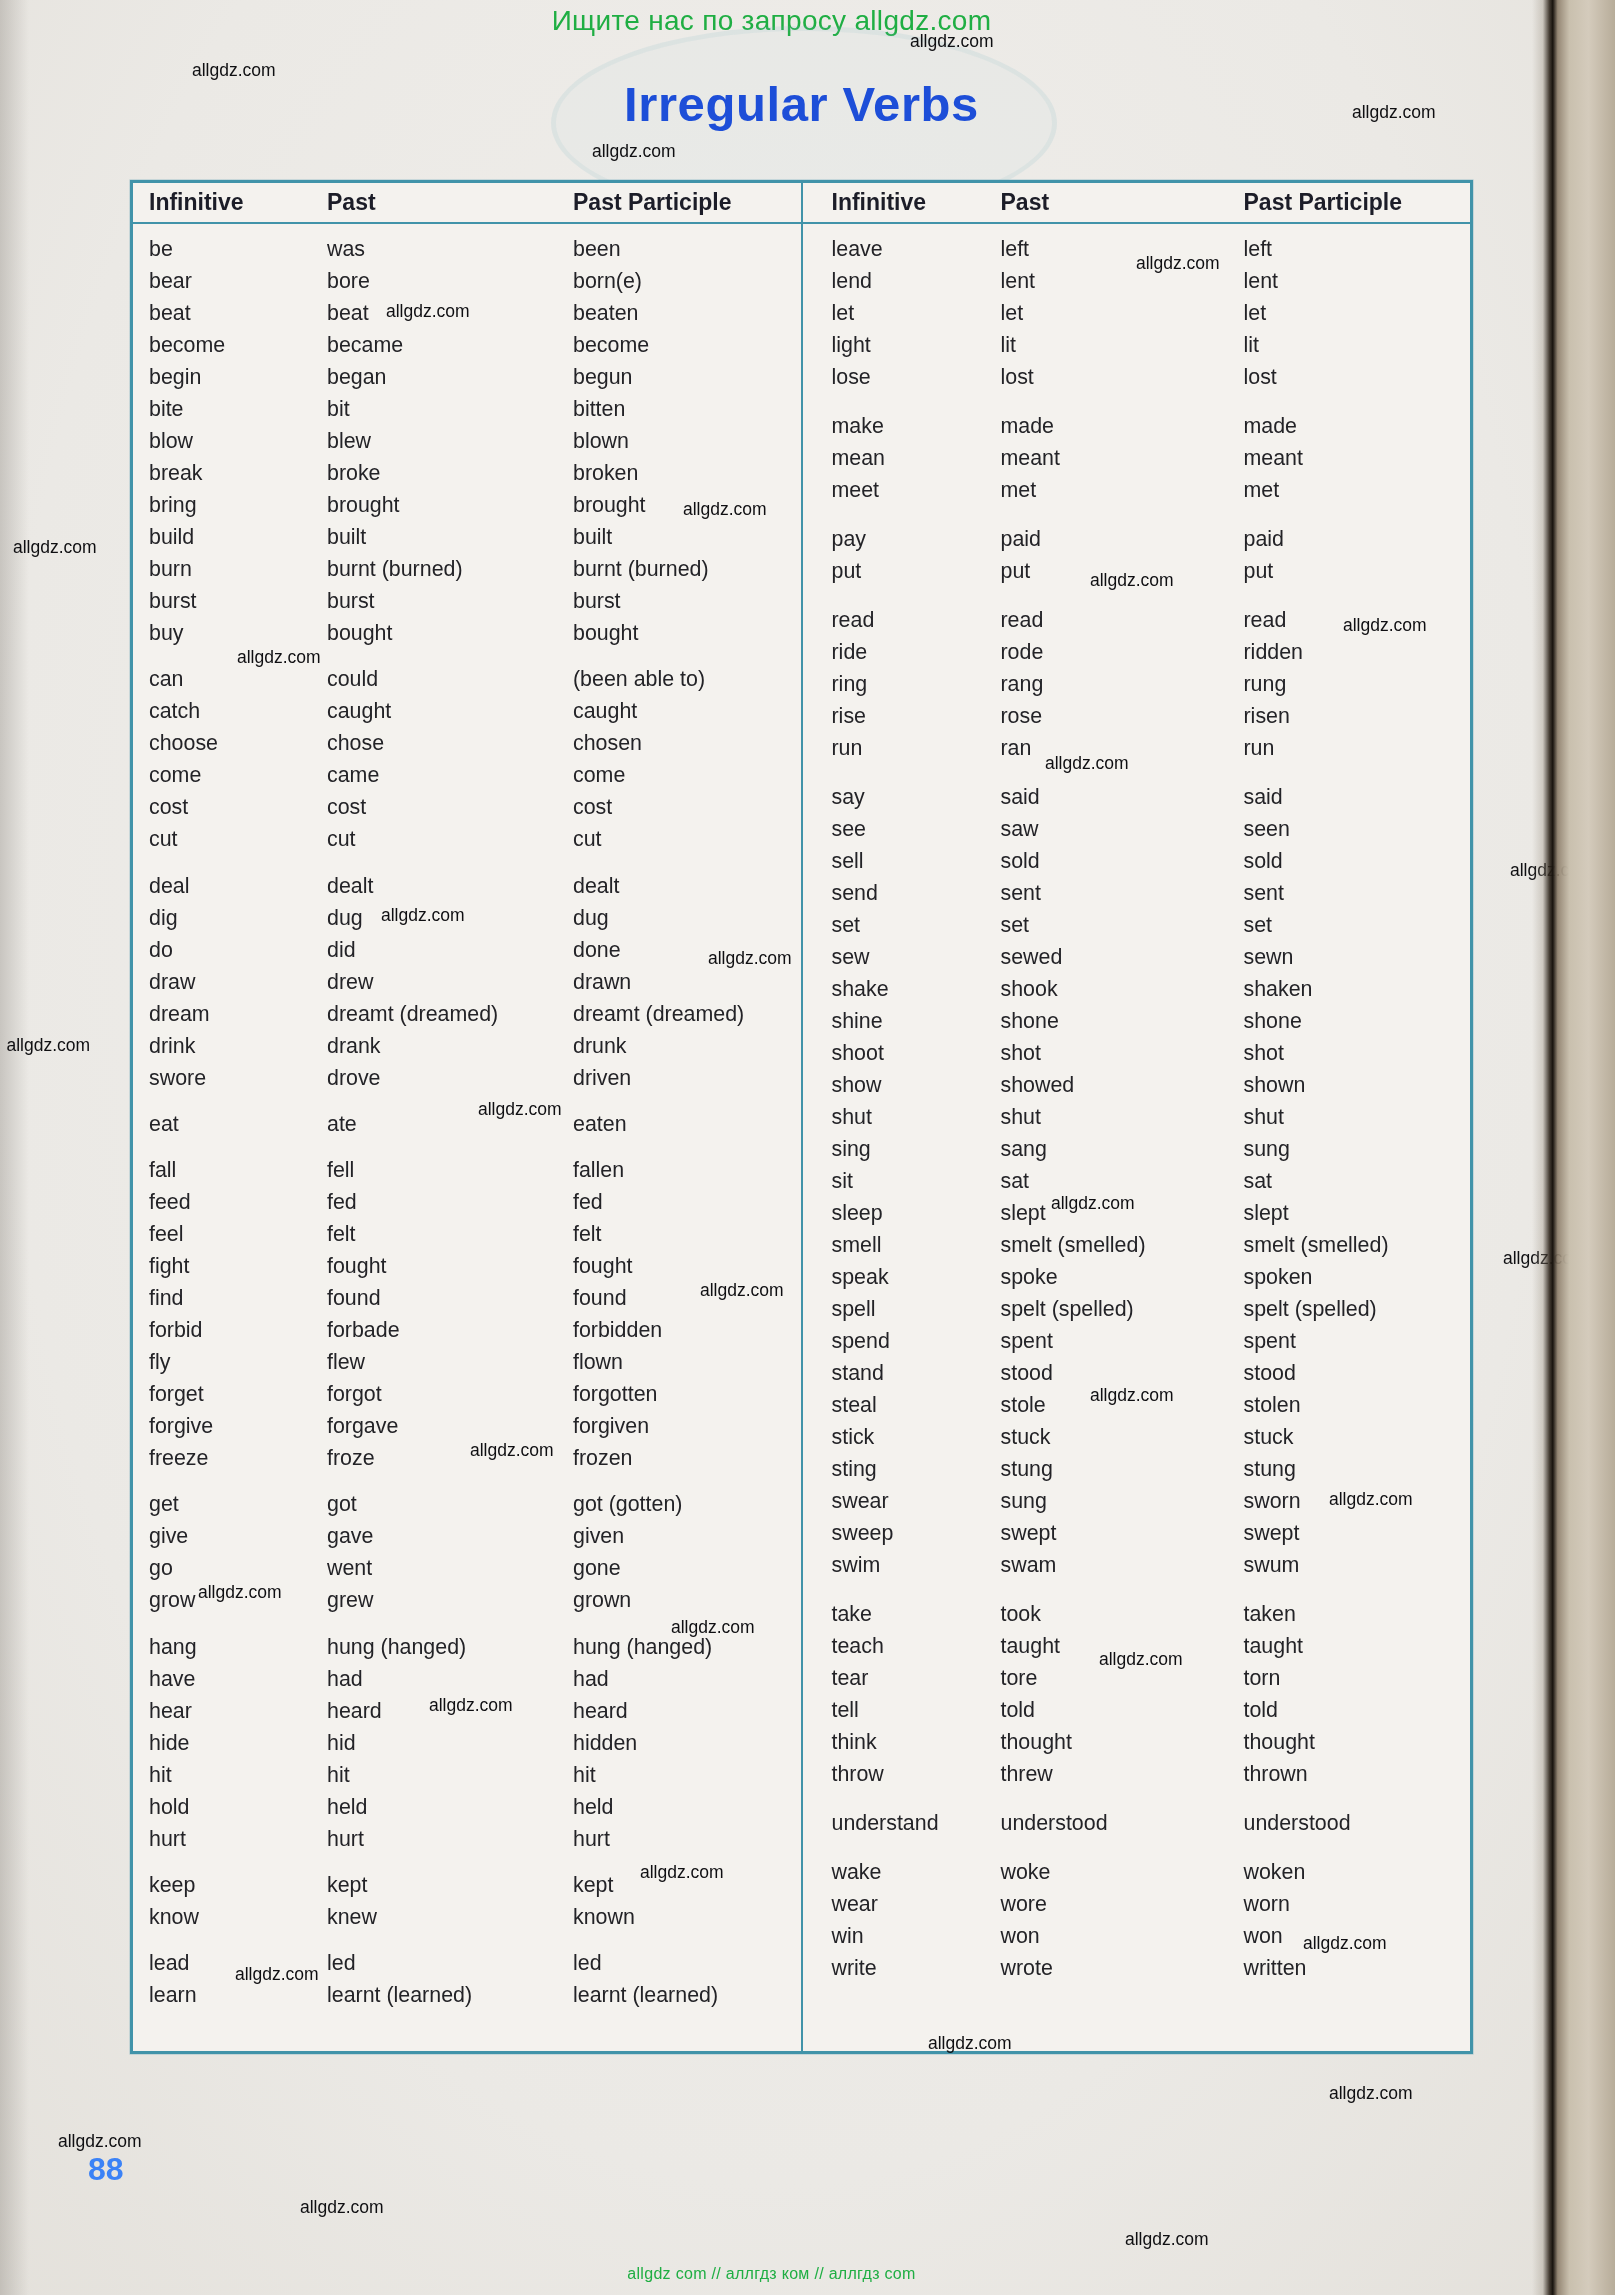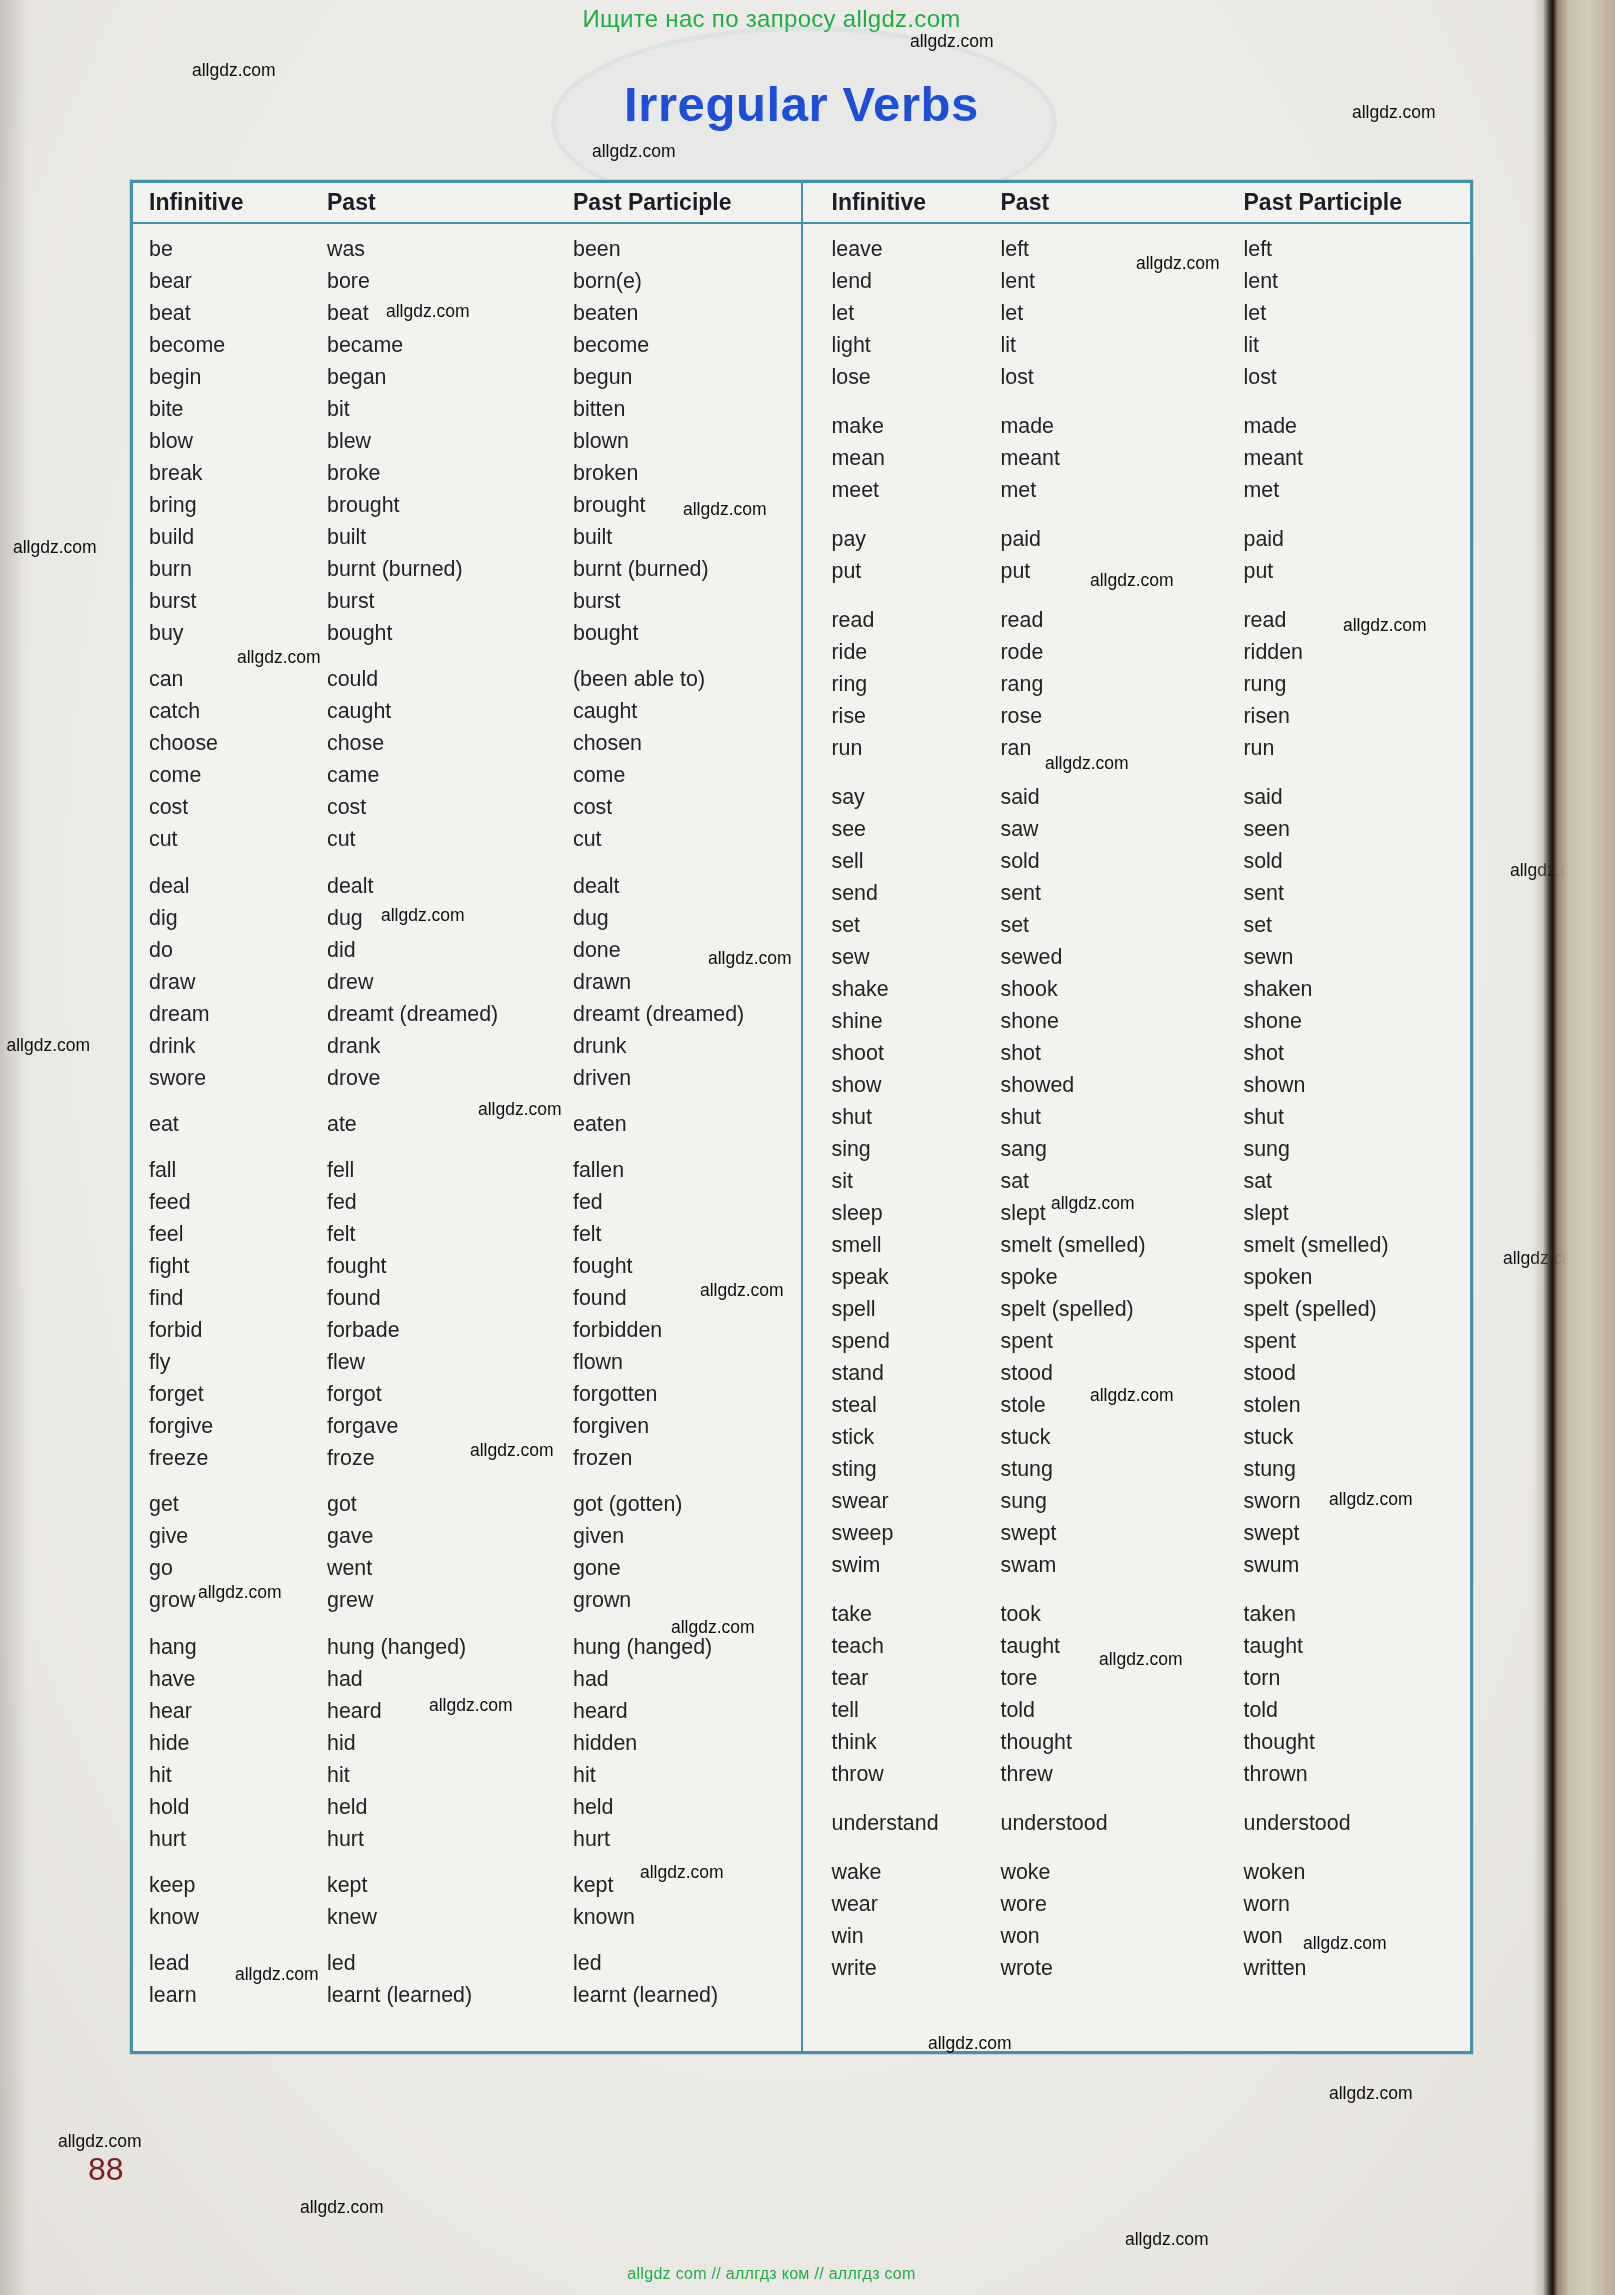--- a/index.html
+++ b/index.html
@@ -24,21 +24,21 @@
       rgba(45,36,26,0.88) 21%,
       rgba(24,19,14,1) 25%,
       rgba(140,125,105,0.9) 31%,
       #c9c0ae 45%,
       #d4cbbc 68%,
       #b7ac99 100%);
     pointer-events:none;
   }
   .top-banner {
     position:absolute; top:5.2px; left:0; width:1543px; text-align:center;
-    font-size:24px; font-weight:500; color:#1fae43; letter-spacing:0.3px;
+    font-size:28px; font-weight:500; color:#1fae43; letter-spacing:0.3px;
   }
   .bottom-banner {
     position:absolute; top:2265px; left:0; width:1543px; text-align:center;
     font-size:16px; font-weight:500; color:#1fae43; letter-spacing:0.3px;
   }
   .title-ghost {
     position:absolute; left:551px; top:26px; width:506px; height:194px;
     border-radius:50%;
     border:5.2px solid rgba(110,175,190,0.10);
     background:rgba(150,205,215,0.05);
@@ -66,21 +66,21 @@
   .half.right .header-row, .half.right .row { padding-left:29px; grid-template-columns:169px 243px 1fr; }
   .rows { padding-top:9px; }
   .row {
     display:grid; font-size:21.4px; line-height:32px; color:#232327;
     white-space:nowrap;
   }
   .half.left  .group { margin-bottom:14.3px; }
   .half.right .group { margin-bottom:17px; }
   .page-num {
     position:absolute; left:88px; top:2151px;
-    font-size:32px; color:#7f1d1d;
+    font-size:32px; color:#3b82f6;font-weight:bold;
   }
   #watermark-layer .wm {
     position:absolute; font-size:17.5px; color:#0f0f12; white-space:nowrap;
   }
 </style>
 </head>
 <body>
 
 <div class="scan-edge-left"></div>
 

